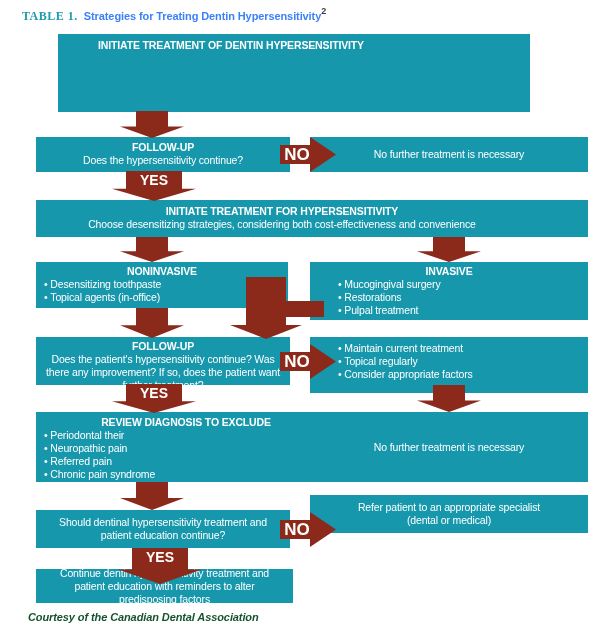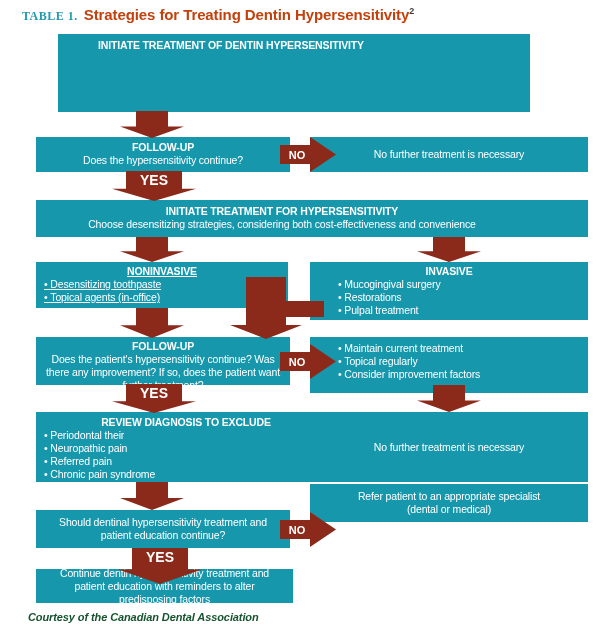--- a/index.html
+++ b/index.html
@@ -7,58 +7,58 @@
     position:relative;width:610px;height:632px;background:#ffffff;overflow:hidden;
     font-family:"Liberation Sans", sans-serif;
   }
   
   .title{position:absolute;left:22px;top:6px;white-space:nowrap;}
   .title .tbl{
     font-family:"Liberation Serif", serif;
     font-weight:bold;font-size:12px;color:#209BB0;letter-spacing:0.5px;
   }
   .title .txt{
-    font-size:15px;font-weight:600;color:#c2410c;margin-left:6px;letter-spacing:-0.1px;
+    font-size:11px;font-weight:600;color:#3b82f6;margin-left:6px;letter-spacing:-0.1px;
   }
   .title sup{font-size:9px;color:#3c3c3c;font-weight:600;}
   
   .box{
     position:absolute;background:#1697AC;color:#ffffff;
     font-size:10.5px;line-height:13px;letter-spacing:-0.15px;
     box-sizing:border-box;z-index:1;
   }
   .box-heading{font-weight:bold;text-align:center;font-size:10.5px;}
   .box ul{margin:0;padding:0 0 0 8px;list-style:none;}
   .box li::before{content:"\2022\00a0";}
   .center-txt{display:flex;align-items:center;justify-content:center;text-align:center;height:100%;box-sizing:border-box;}
   
   #box-initiate1{left:58px;top:34px;width:472px;height:78px;padding:5px 8px 0 6px;}
   #box-initiate1 .box-heading{padding-right:124px;margin-bottom:1px;}
   #box-followup1{left:36px;top:137px;width:254px;height:35px;padding-top:4px;text-align:center;}
   #box-no-treatment1{left:310px;top:137px;width:278px;height:35px;}
   #box-initiate2{left:36px;top:200px;width:552px;height:37px;padding:5px 68px 0 8px;text-align:center;}
-  #box-noninvasive{left:36px;top:262px;width:252px;height:46px;padding-top:3px;text-decoration:underline;}
+  #box-noninvasive{left:36px;top:262px;width:252px;height:46px;padding-top:3px;}
   #box-invasive{left:310px;top:262px;width:278px;height:58px;padding-top:3px;}
   #box-invasive ul,#box-maintain ul{padding-left:28px;}
   #box-followup2{left:36px;top:337px;width:254px;height:48px;padding:3px 4px 0 4px;text-align:center;}
   #box-maintain{left:310px;top:337px;width:278px;height:56px;padding-top:5px;}
   #box-review{left:36px;top:412px;width:300px;height:70px;padding-top:4px;}
   #box-no-treatment2{left:310px;top:412px;width:278px;height:70px;}
   #box-continue-q{left:36px;top:510px;width:254px;height:38px;padding:0 14px;}
-  #box-refer{left:310px;top:484px;width:278px;height:38px;padding:16px 46px;}
+  #box-refer{left:310px;top:495px;width:278px;height:38px;padding:16px 46px;}
   #box-continue-final{left:36px;top:569px;width:257px;height:34px;padding:0 10px;}
   
   .arrow{position:absolute;z-index:2;}
   .arrow svg{display:block;width:100%;height:100%;}
   .arrow polygon{fill:#8B2A1A;}
   .arrow-label{
     position:absolute;color:#ffffff;font-weight:bold;text-align:center;width:100%;
     letter-spacing:0;
   }
-  .no-label{top:50%;left:0;width:34px;transform:translateY(-52%);font-size:11px;text-align:center;}
+  .no-label{top:50%;left:0;width:34px;transform:translateY(-52%);font-size:17px;text-align:center;}
   .yes-label{top:1px;left:0;font-size:14px;}
   
   .footer{
     position:absolute;left:28px;top:611px;
     font-style:italic;font-size:11px;color:#14532d;letter-spacing:-0.1px;font-weight:bold;
   }
 </style>
 </head>
 <body>
 
@@ -155,21 +155,21 @@
     <svg viewBox="0 0 56 35" preserveAspectRatio="none">
         <polygon points="0,8 30,8 30,0 56,17.5 30,35 30,27 0,27"></polygon>
       </svg>
     <span class="arrow-label no-label">NO</span>
   </div>
 
   <div class="box" id="box-maintain">
     <ul>
       <li>Maintain current treatment</li>
       <li>Topical regularly</li>
-      <li>Consider improvement factors</li>
+      <li>Consider appropriate factors</li>
     </ul>
   </div>
 
   <div class="arrow" style="left:112px;top:384px;width:84px;height:29px;">
     <svg viewBox="0 0 84 32" preserveAspectRatio="none">
         <polygon points="14,0 70,0 70,19 84,19 42,32 0,19 14,19"></polygon>
       </svg>
     <span class="arrow-label yes-label">YES</span>
   </div>
 

